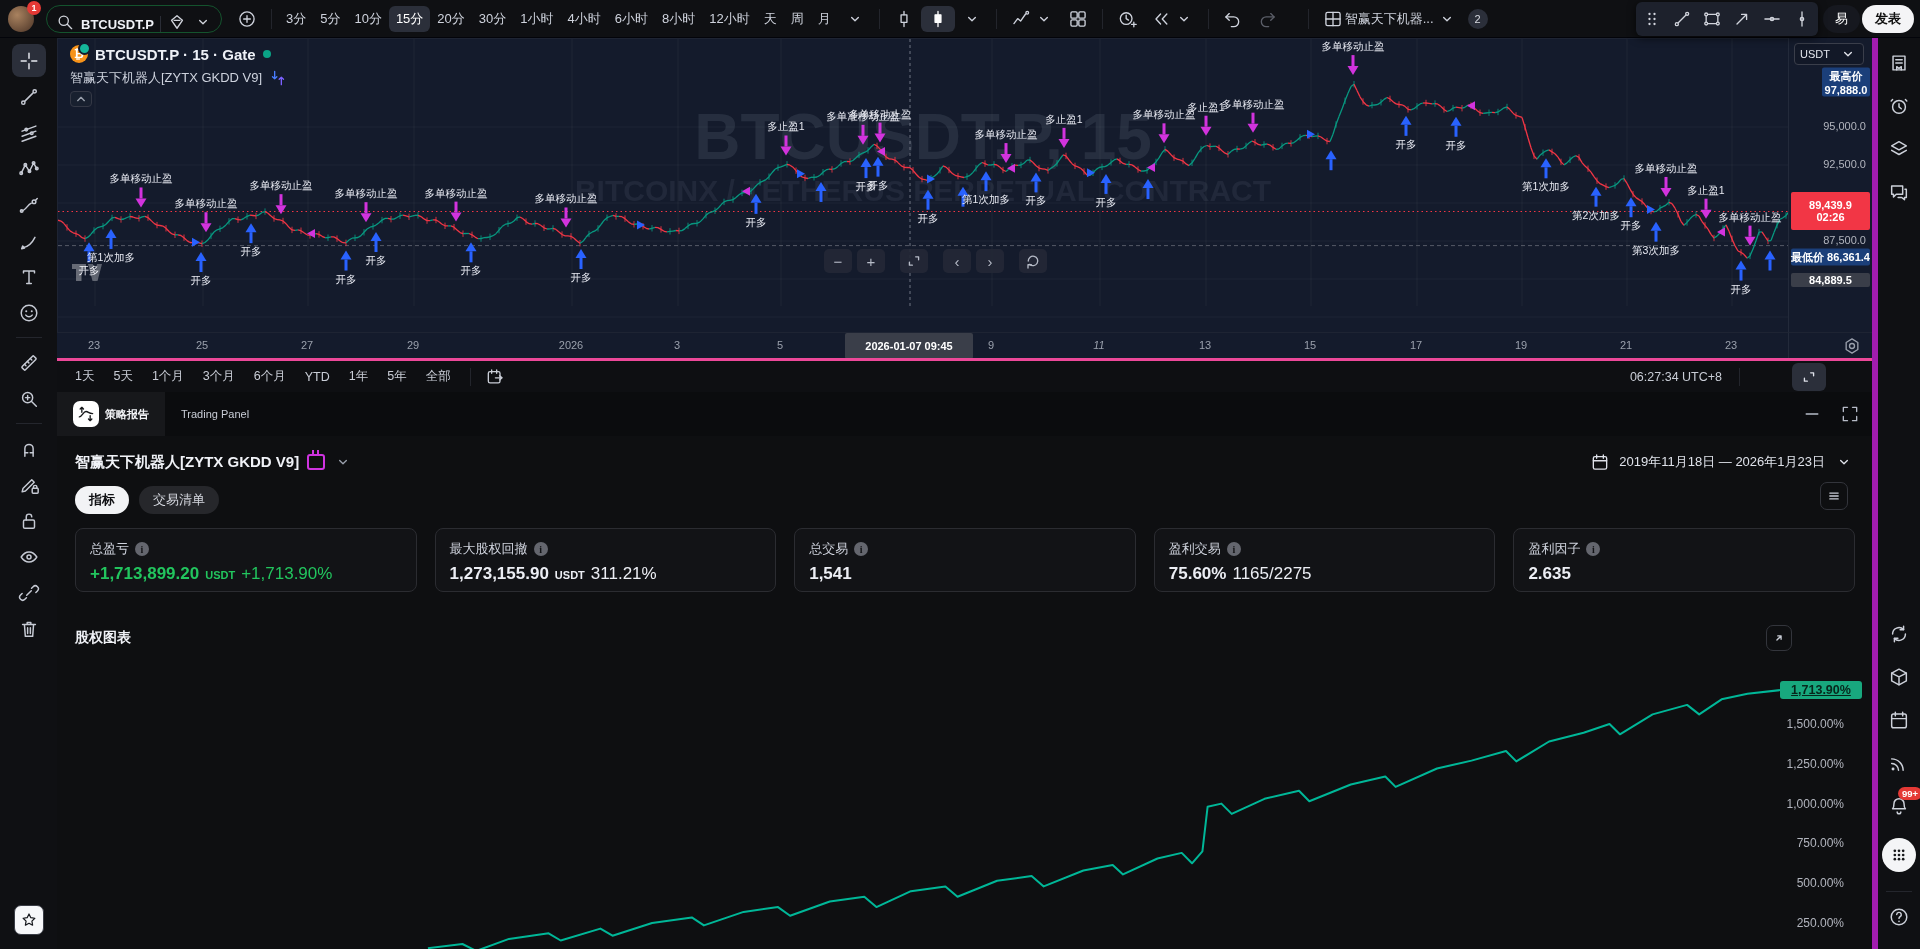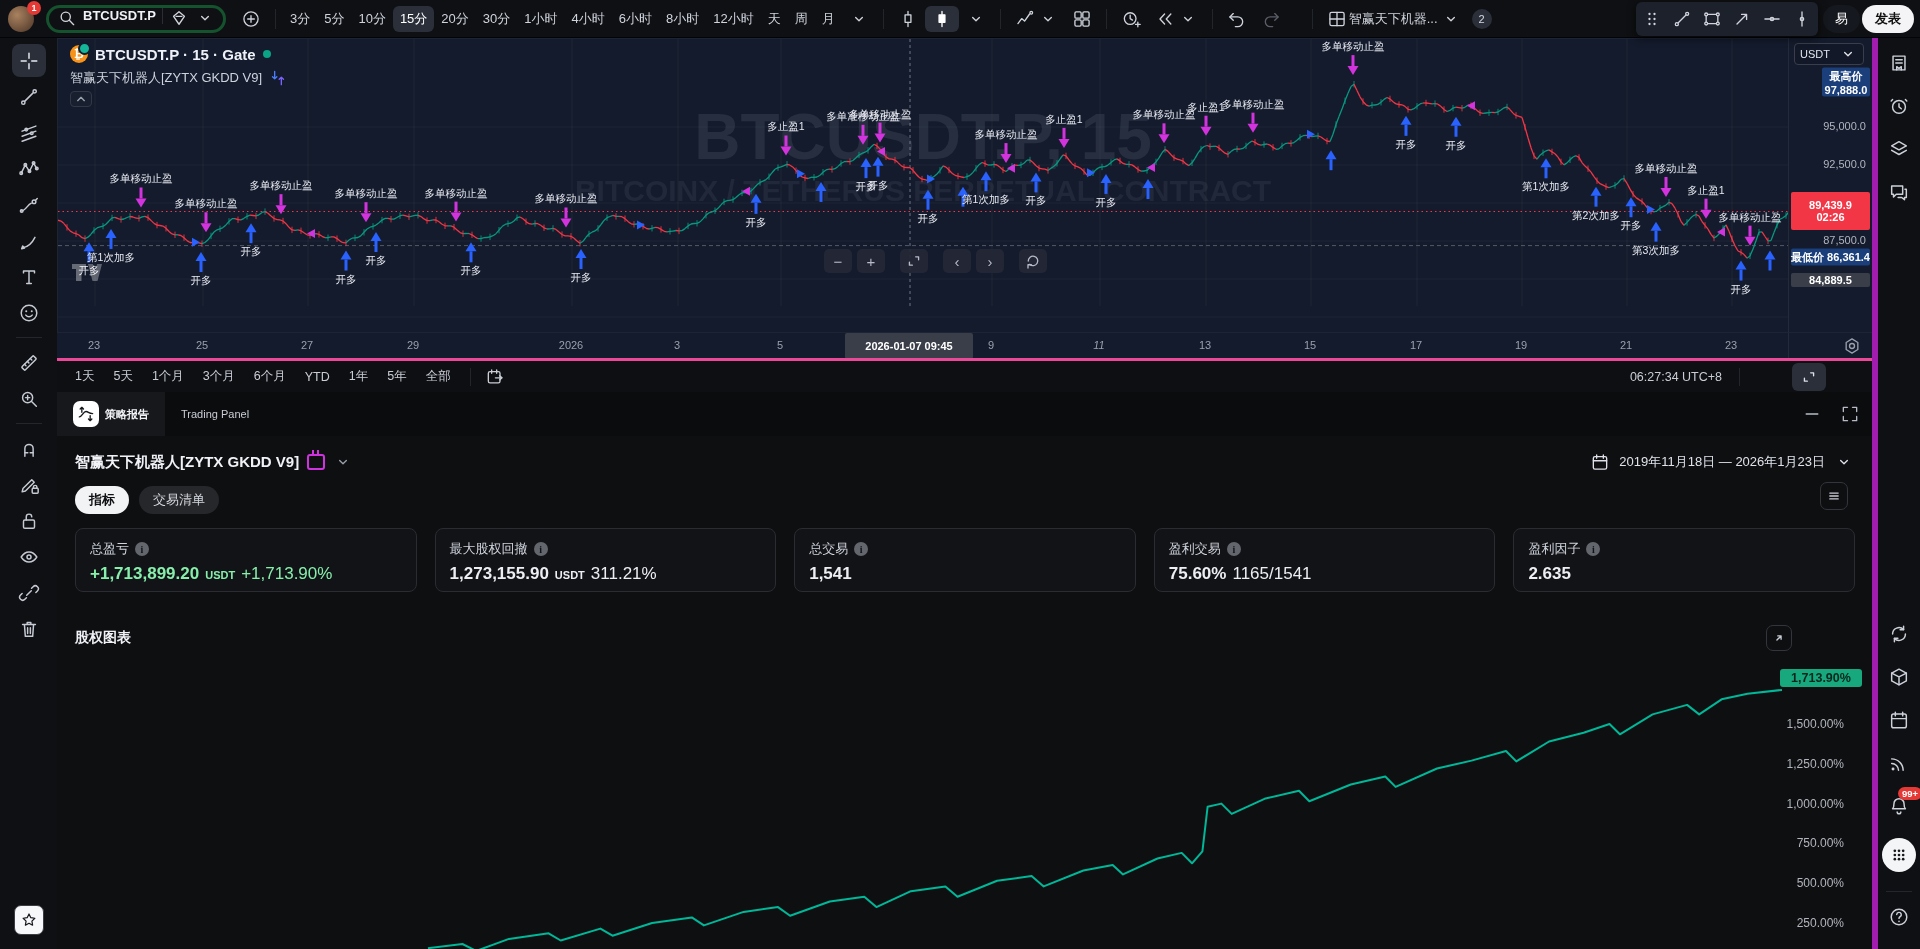--- a/index.html
+++ b/index.html
@@ -4,21 +4,21 @@
 <style>
 *{margin:0;padding:0;box-sizing:border-box}
 html,body{width:1920px;height:949px;overflow:hidden}
 body{background:#000;font-family:"Liberation Sans","DejaVu Sans",sans-serif;color:#d1d4dc;position:relative}
 .i{display:inline-flex;align-items:center;justify-content:center}
 .i svg{display:block}
 
 #topbar{position:absolute;left:0;top:0;width:1920px;height:38px;background:#0f1013;border-bottom:1px solid #03040a;display:flex;align-items:center;padding-left:8px;z-index:50}
 .avatar{width:26px;height:26px;border-radius:50%;background:radial-gradient(circle at 35% 35%,#a9825f,#4a3326);position:relative;margin-right:12px;flex:none}
 .avatar .nbadge{position:absolute;top:-5px;right:-7px;background:#e53935;color:#fff;font-size:9px;font-weight:700;border-radius:8px;min-width:14px;height:14px;line-height:14px;text-align:center;padding:0 3px}
-.searchpill{display:flex;align-items:flex-start;height:28px;border:3px solid #14532d;border-radius:14px;padding:0 8px;gap:6px;flex:none}
+.searchpill{display:flex;align-items:flex-end;height:28px;border:1px solid #14532d;border-radius:14px;padding:0 8px;gap:6px;flex:none}
 .searchpill .sym{font-weight:700;font-size:13px;color:#f0f2f7}
 .searchpill .vline{width:1px;height:16px;background:#2a2d36}
 .tbsep{width:1px;height:20px;background:#23252c;margin:0 7px;flex:none}
 .tbbtn{display:flex;align-items:center;gap:2px;height:26px;padding:0 7px;border-radius:6px;font-size:13px;color:#cfd3dd;flex:none;cursor:pointer}
 .tbbtn.active{background:#2b2f3a;color:#fff}
 .tbbtn .cd{margin-left:1px}
 .dim{color:#5b5e68}
 #tf-row{display:flex;align-items:center;flex:none}
 .layoutname{max-width:132px;overflow:hidden;text-overflow:ellipsis;white-space:nowrap;font-size:13px}
 .cbadge{width:20px;height:20px;border-radius:50%;background:#2b2f3a;color:#d6d9e0;font-size:11px;display:flex;align-items:center;justify-content:center;flex:none;margin-left:4px}
@@ -82,21 +82,21 @@
 .pill.active{background:#f2f3f5;color:#101114;font-weight:700}
 .pill.idle{background:#26272b;color:#d6d9e0}
 #listboxbtn{position:absolute;right:24px;top:90px;width:28px;height:28px;border:1px solid #33353c;border-radius:7px;display:flex;align-items:center;justify-content:center;color:#c9cdd6}
 #cards{display:flex;gap:18px;padding:14px 17px 16px 18px}
 .card{flex:1;border:1px solid #2b2c31;border-radius:8px;background:#121316;padding:11px 14px;height:64px}
 .card .lab{font-size:13px;color:#cfd3dd;display:flex;align-items:center;gap:6px}
 .infodot{width:14px;height:14px;border-radius:50%;background:#64666e;color:#121316;font-size:10px;font-weight:700;display:inline-flex;align-items:center;justify-content:center;font-family:"Liberation Serif",serif}
 .card .val{margin-top:6px;font-size:17px;font-weight:700;color:#eceef4;display:flex;align-items:baseline;gap:6px}
 .card .unit{font-size:11px;font-weight:700}
 .card .sub{font-size:17px;font-weight:400}
-.card.green .val,.card.green .unit,.card.green .sub{color:#86efac}
+.card.green .val,.card.green .unit,.card.green .sub{color:#22c55e}
 
 #eqhead{display:flex;align-items:center;padding:17px 18px 0}
 #eqhead .t{font-size:14px;font-weight:700;color:#f0f2f7}
 #eqexpand{margin-left:auto;margin-right:62px;width:26px;height:26px;border:1px solid #33353c;border-radius:7px;display:flex;align-items:center;justify-content:center;color:#c9cdd6}
 #eqarea{position:absolute;left:0;top:258px;width:1815px;height:299px}
 #eq-svg{position:absolute;left:0;top:0}
 .eqlab{position:absolute;right:28px;transform:translateY(-50%);font-size:12px;color:#b2b5be}
 #eqtag{position:absolute;right:10px;width:82px;transform:translateY(-50%);background:#18a87e;color:#07271c;font-size:12.5px;font-weight:700;text-align:center;border-radius:3px;padding:2px 0}
 
 #rightrail{position:absolute;left:1872px;top:38px;width:48px;height:911px;background:#0f1013;border-left:6px solid #a21caf;display:flex;flex-direction:column;align-items:center;padding-top:14px;z-index:30}
@@ -1652,21 +1652,21 @@
           <span>1,541</span>
         </div>
       </div>
       <div class="card">
         <div class="lab">
           <span>盈利交易</span>
           <span class="infodot">i</span>
         </div>
         <div class="val">
           <span>75.60%</span>
-          <span class="sub">1165/1541</span>
+          <span class="sub">1165/2275</span>
         </div>
       </div>
       <div class="card">
         <div class="lab">
           <span>盈利因子</span>
           <span class="infodot">i</span>
         </div>
         <div class="val">
           <span>2.635</span>
         </div>
@@ -1687,21 +1687,21 @@
         <polyline points="370.9,298.2 405.4,294.0 419.2,300.9 452.0,288.9 491.6,283.3 503.7,290.5 543.4,278.6 555.5,285.7 595.1,273.0 634.8,267.4 646.9,275.4 686.6,261.9 721.0,257.1 733.1,265.8 772.8,251.5 807.3,246.7 819.4,257.1 853.9,241.2 888.4,236.4 900.5,246.7 940.1,230.8 974.6,226.0 986.7,236.4 1026.4,220.5 1055.7,214.9 1066.0,224.4 1100.5,208.5 1124.7,202.9 1135.0,213.3 1145.4,201.3 1150.6,156.8 1164.4,153.6 1174.7,163.9 1207.5,148.8 1242.0,140.8 1252.3,151.2 1293.8,134.5 1328.3,126.5 1338.6,136.9 1380.0,118.5 1414.5,110.6 1449.0,101.0 1459.3,111.4 1492.1,91.5 1526.6,82.7 1552.5,74.0 1562.9,84.3 1595.6,64.4 1630.1,54.9 1642.2,64.4 1664.6,49.3 1690.5,43.7 1725.0,39.9" fill="none" stroke="#00b798" stroke-width="2" stroke-linejoin="round"></polyline>
       </svg>
     <div id="eqlabels">
         <div class="eqlab" style="top: 74px;">1,500.00%</div>
         <div class="eqlab" style="top: 114px;">1,250.00%</div>
         <div class="eqlab" style="top: 154px;">1,000.00%</div>
         <div class="eqlab" style="top: 193px;">750.00%</div>
         <div class="eqlab" style="top: 233px;">500.00%</div>
         <div class="eqlab" style="top: 273px;">250.00%</div>
       </div>
-    <div id="eqtag" style="top: 28px;">1,713.90%</div>
+    <div id="eqtag" style="top: 40px; text-decoration: underline;">1,713.90%</div>
   </div>
 </div>
 
 <div id="rightrail">
     <div class="rtool"><span class="i">
         <svg viewBox="0 0 24 24" width="22" height="22" fill="none" stroke="currentColor" stroke-width="1.6" stroke-linecap="round" stroke-linejoin="round">
           <path d="M5.5 4.5h13v15h-13z"></path>
           <path d="M8.5 8.5h7M8.5 12h7"></path>
           <path d="M9.5 19.5V16l2.5 1.8L14.5 16v3.5"></path>
         </svg>

